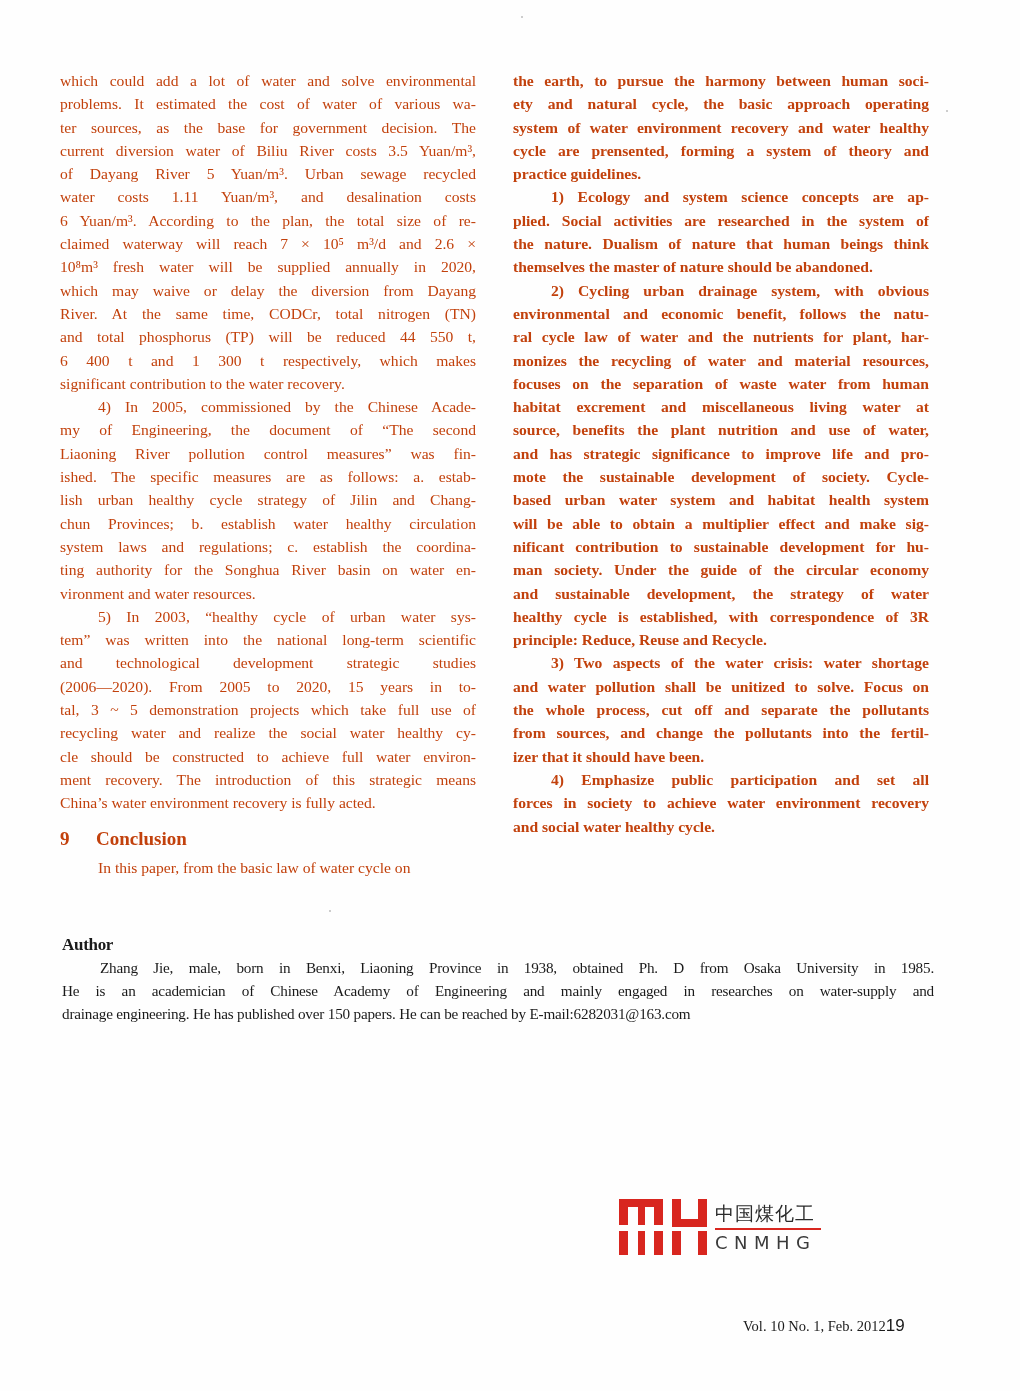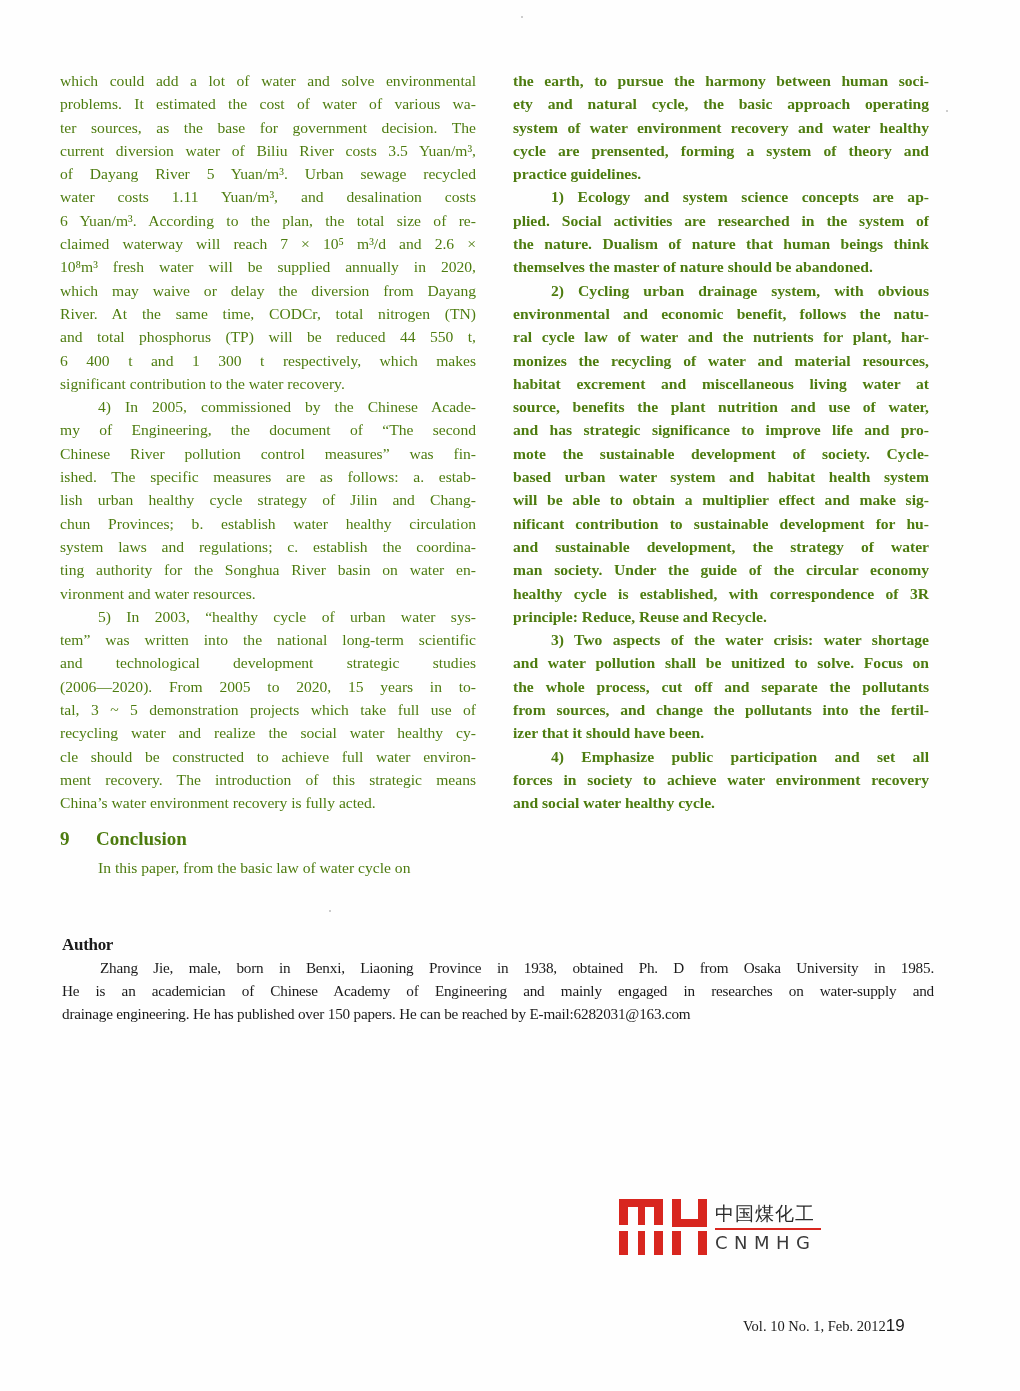--- a/index.html
+++ b/index.html
@@ -1,18 +1,18 @@
 <!DOCTYPE html>
 <html><head>
 <meta charset="utf-8">
 <style>
   html, body { margin: 0; padding: 0; background: #ffffff; }
   body { width: 1020px; height: 1391px; position: relative; overflow: hidden; }
   .page { position: absolute; left: 0; top: 0; width: 1020px; height: 1391px; background: #fefefe; }
-  .col { position: absolute; font-family: "Liberation Serif", "DejaVu Serif", serif; font-size: 15.6px; color: #4d7c0f; }
+  .col { position: absolute; font-family: "Liberation Serif", "DejaVu Serif", serif; font-size: 15.6px; color: #c2410c; }
   .col-left { left: 60px; top: 69px; width: 416px; }
   .col-right { left: 513px; top: 69px; width: 416px; font-weight: bold; }
   .ln { display: block; height: 23.3px; line-height: 23.3px; white-space: nowrap; text-align: justify; text-align-last: justify; }
   .ln.last { text-align-last: left; }
   .ln.indent { padding-left: 38px; }
   .heading { font-family: "Liberation Serif", "DejaVu Serif", serif; font-weight: bold; font-size: 19px; height: 34px; line-height: 34px; margin-top: 7px; white-space: nowrap; }
   .heading .num { display: inline-block; width: 36px; }
   .author-block { position: absolute; left: 62px; top: 934px; width: 872px; font-family: "Liberation Serif", "DejaVu Serif", serif; color: #1a1a1a; }
   .author-title { font-weight: bold; font-size: 17px; height: 22px; line-height: 22px; letter-spacing: -0.3px; }
   .author-line { font-size: 15.2px; height: 23px; line-height: 23px; white-space: nowrap; text-align: justify; text-align-last: justify; letter-spacing: -0.2px; }
@@ -46,21 +46,21 @@
     <span class="ln">6 Yuan/m³. According to the plan, the total size of re-</span>
     <span class="ln">claimed waterway will reach 7 × 10⁵ m³/d and 2.6 ×</span>
     <span class="ln">10⁸m³ fresh water will be supplied annually in 2020,</span>
     <span class="ln">which may waive or delay the diversion from Dayang</span>
     <span class="ln">River. At the same time, CODCr, total nitrogen (TN)</span>
     <span class="ln">and total phosphorus (TP) will be reduced 44 550 t,</span>
     <span class="ln">6 400 t and 1 300 t respectively, which makes</span>
     <span class="ln last">significant contribution to the water recovery.</span>
     <span class="ln indent">4) In 2005, commissioned by the Chinese Acade-</span>
     <span class="ln">my of Engineering, the document of “The second</span>
-    <span class="ln">Chinese River pollution control measures” was fin-</span>
+    <span class="ln">Liaoning River pollution control measures” was fin-</span>
     <span class="ln">ished. The specific measures are as follows: a. estab-</span>
     <span class="ln">lish urban healthy cycle strategy of Jilin and Chang-</span>
     <span class="ln">chun Provinces; b. establish water healthy circulation</span>
     <span class="ln">system laws and regulations; c. establish the coordina-</span>
     <span class="ln">ting authority for the Songhua River basin on water en-</span>
     <span class="ln last">vironment and water resources.</span>
     <span class="ln indent">5) In 2003, “healthy cycle of urban water sys-</span>
     <span class="ln">tem” was written into the national long-term scientific</span>
     <span class="ln">and technological development strategic studies</span>
     <span class="ln">(2006—2020). From 2005 to 2020, 15 years in to-</span>
@@ -83,29 +83,30 @@
     <span class="ln">cycle are prensented, forming a system of theory and</span>
     <span class="ln last">practice guidelines.</span>
     <span class="ln indent">1) Ecology and system science concepts are ap-</span>
     <span class="ln">plied. Social activities are researched in the system of</span>
     <span class="ln">the nature. Dualism of nature that human beings think</span>
     <span class="ln last">themselves the master of nature should be abandoned.</span>
     <span class="ln indent">2) Cycling urban drainage system, with obvious</span>
     <span class="ln">environmental and economic benefit, follows the natu-</span>
     <span class="ln">ral cycle law of water and the nutrients for plant, har-</span>
     <span class="ln">monizes the recycling of water and material resources,</span>
+    <span class="ln">focuses on the separation of waste water from human</span>
     <span class="ln">habitat excrement and miscellaneous living water at</span>
     <span class="ln">source, benefits the plant nutrition and use of water,</span>
     <span class="ln">and has strategic significance to improve life and pro-</span>
     <span class="ln">mote the sustainable development of society. Cycle-</span>
     <span class="ln">based urban water system and habitat health system</span>
     <span class="ln">will be able to obtain a multiplier effect and make sig-</span>
     <span class="ln">nificant contribution to sustainable development for hu-</span>
+    <span class="ln">man society. Under the guide of the circular economy</span>
     <span class="ln">and sustainable development, the strategy of water</span>
-    <span class="ln">man society. Under the guide of the circular economy</span>
     <span class="ln">healthy cycle is established, with correspondence of 3R</span>
     <span class="ln last">principle: Reduce, Reuse and Recycle.</span>
     <span class="ln indent">3) Two aspects of the water crisis: water shortage</span>
     <span class="ln">and water pollution shall be unitized to solve. Focus on</span>
     <span class="ln">the whole process, cut off and separate the pollutants</span>
     <span class="ln">from sources, and change the pollutants into the fertil-</span>
     <span class="ln last">izer that it should have been.</span>
     <span class="ln indent">4) Emphasize public participation and set all</span>
     <span class="ln">forces in society to achieve water environment recovery</span>
     <span class="ln last">and social water healthy cycle.</span>

